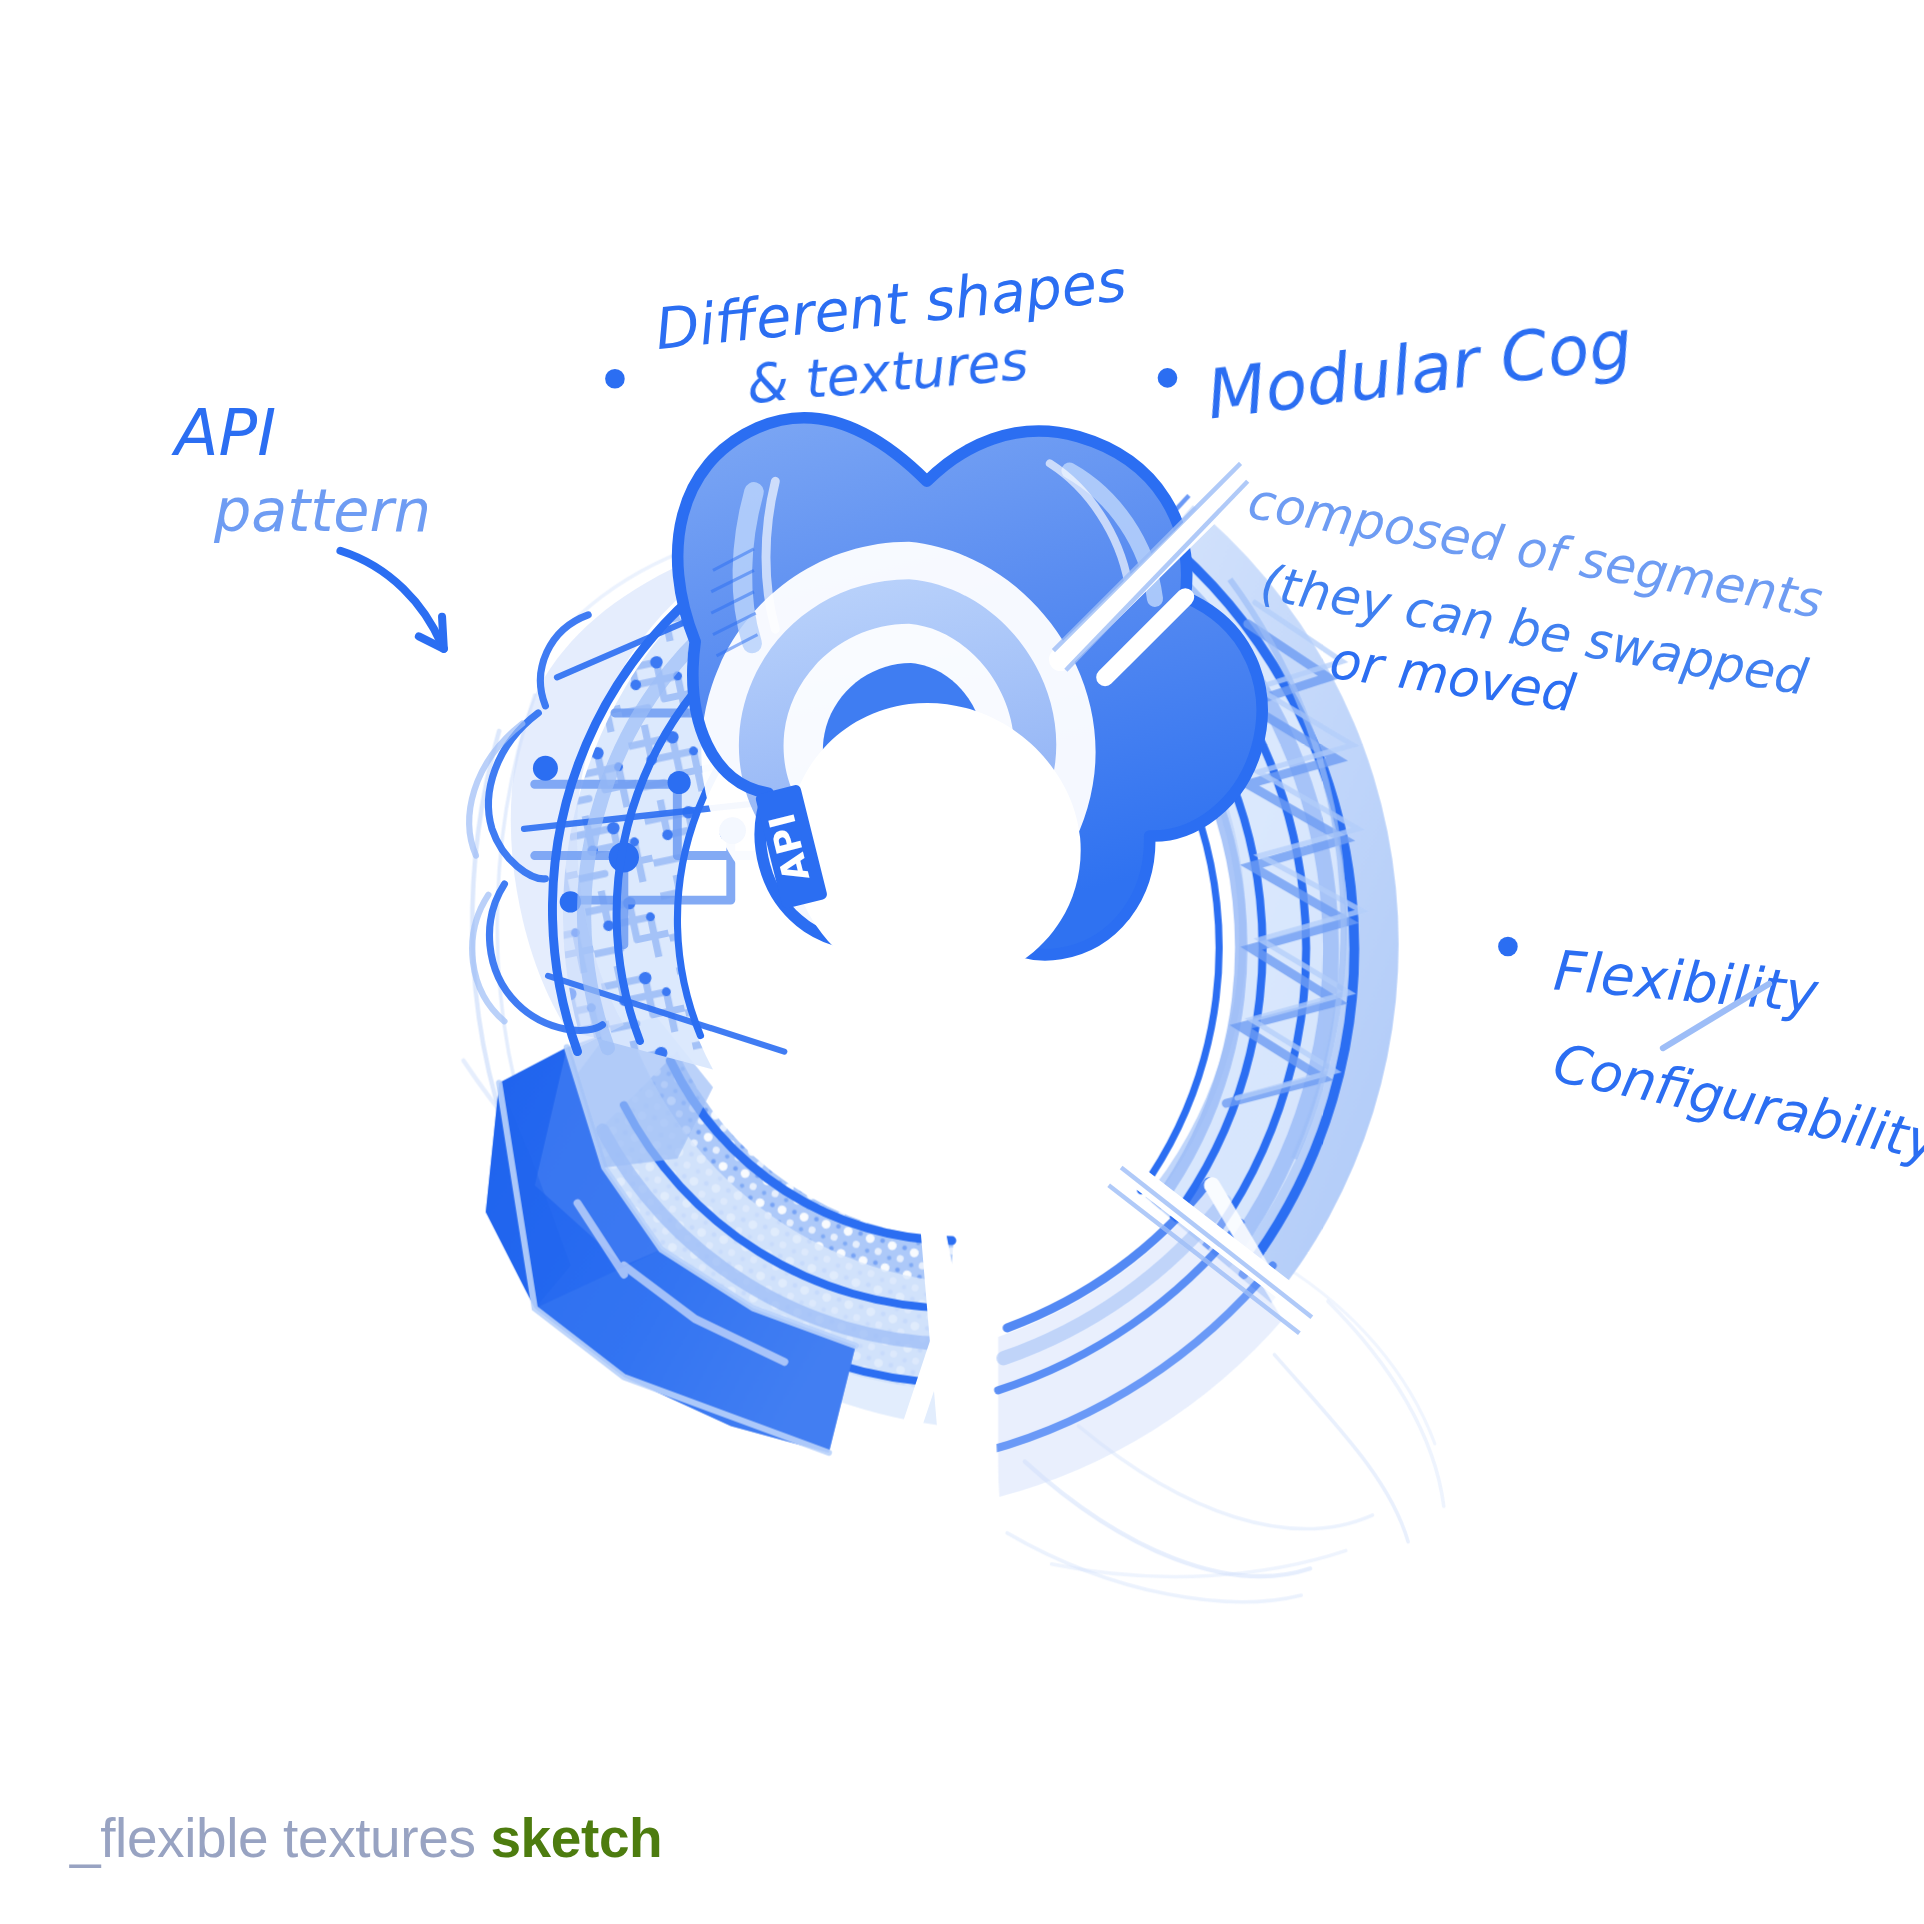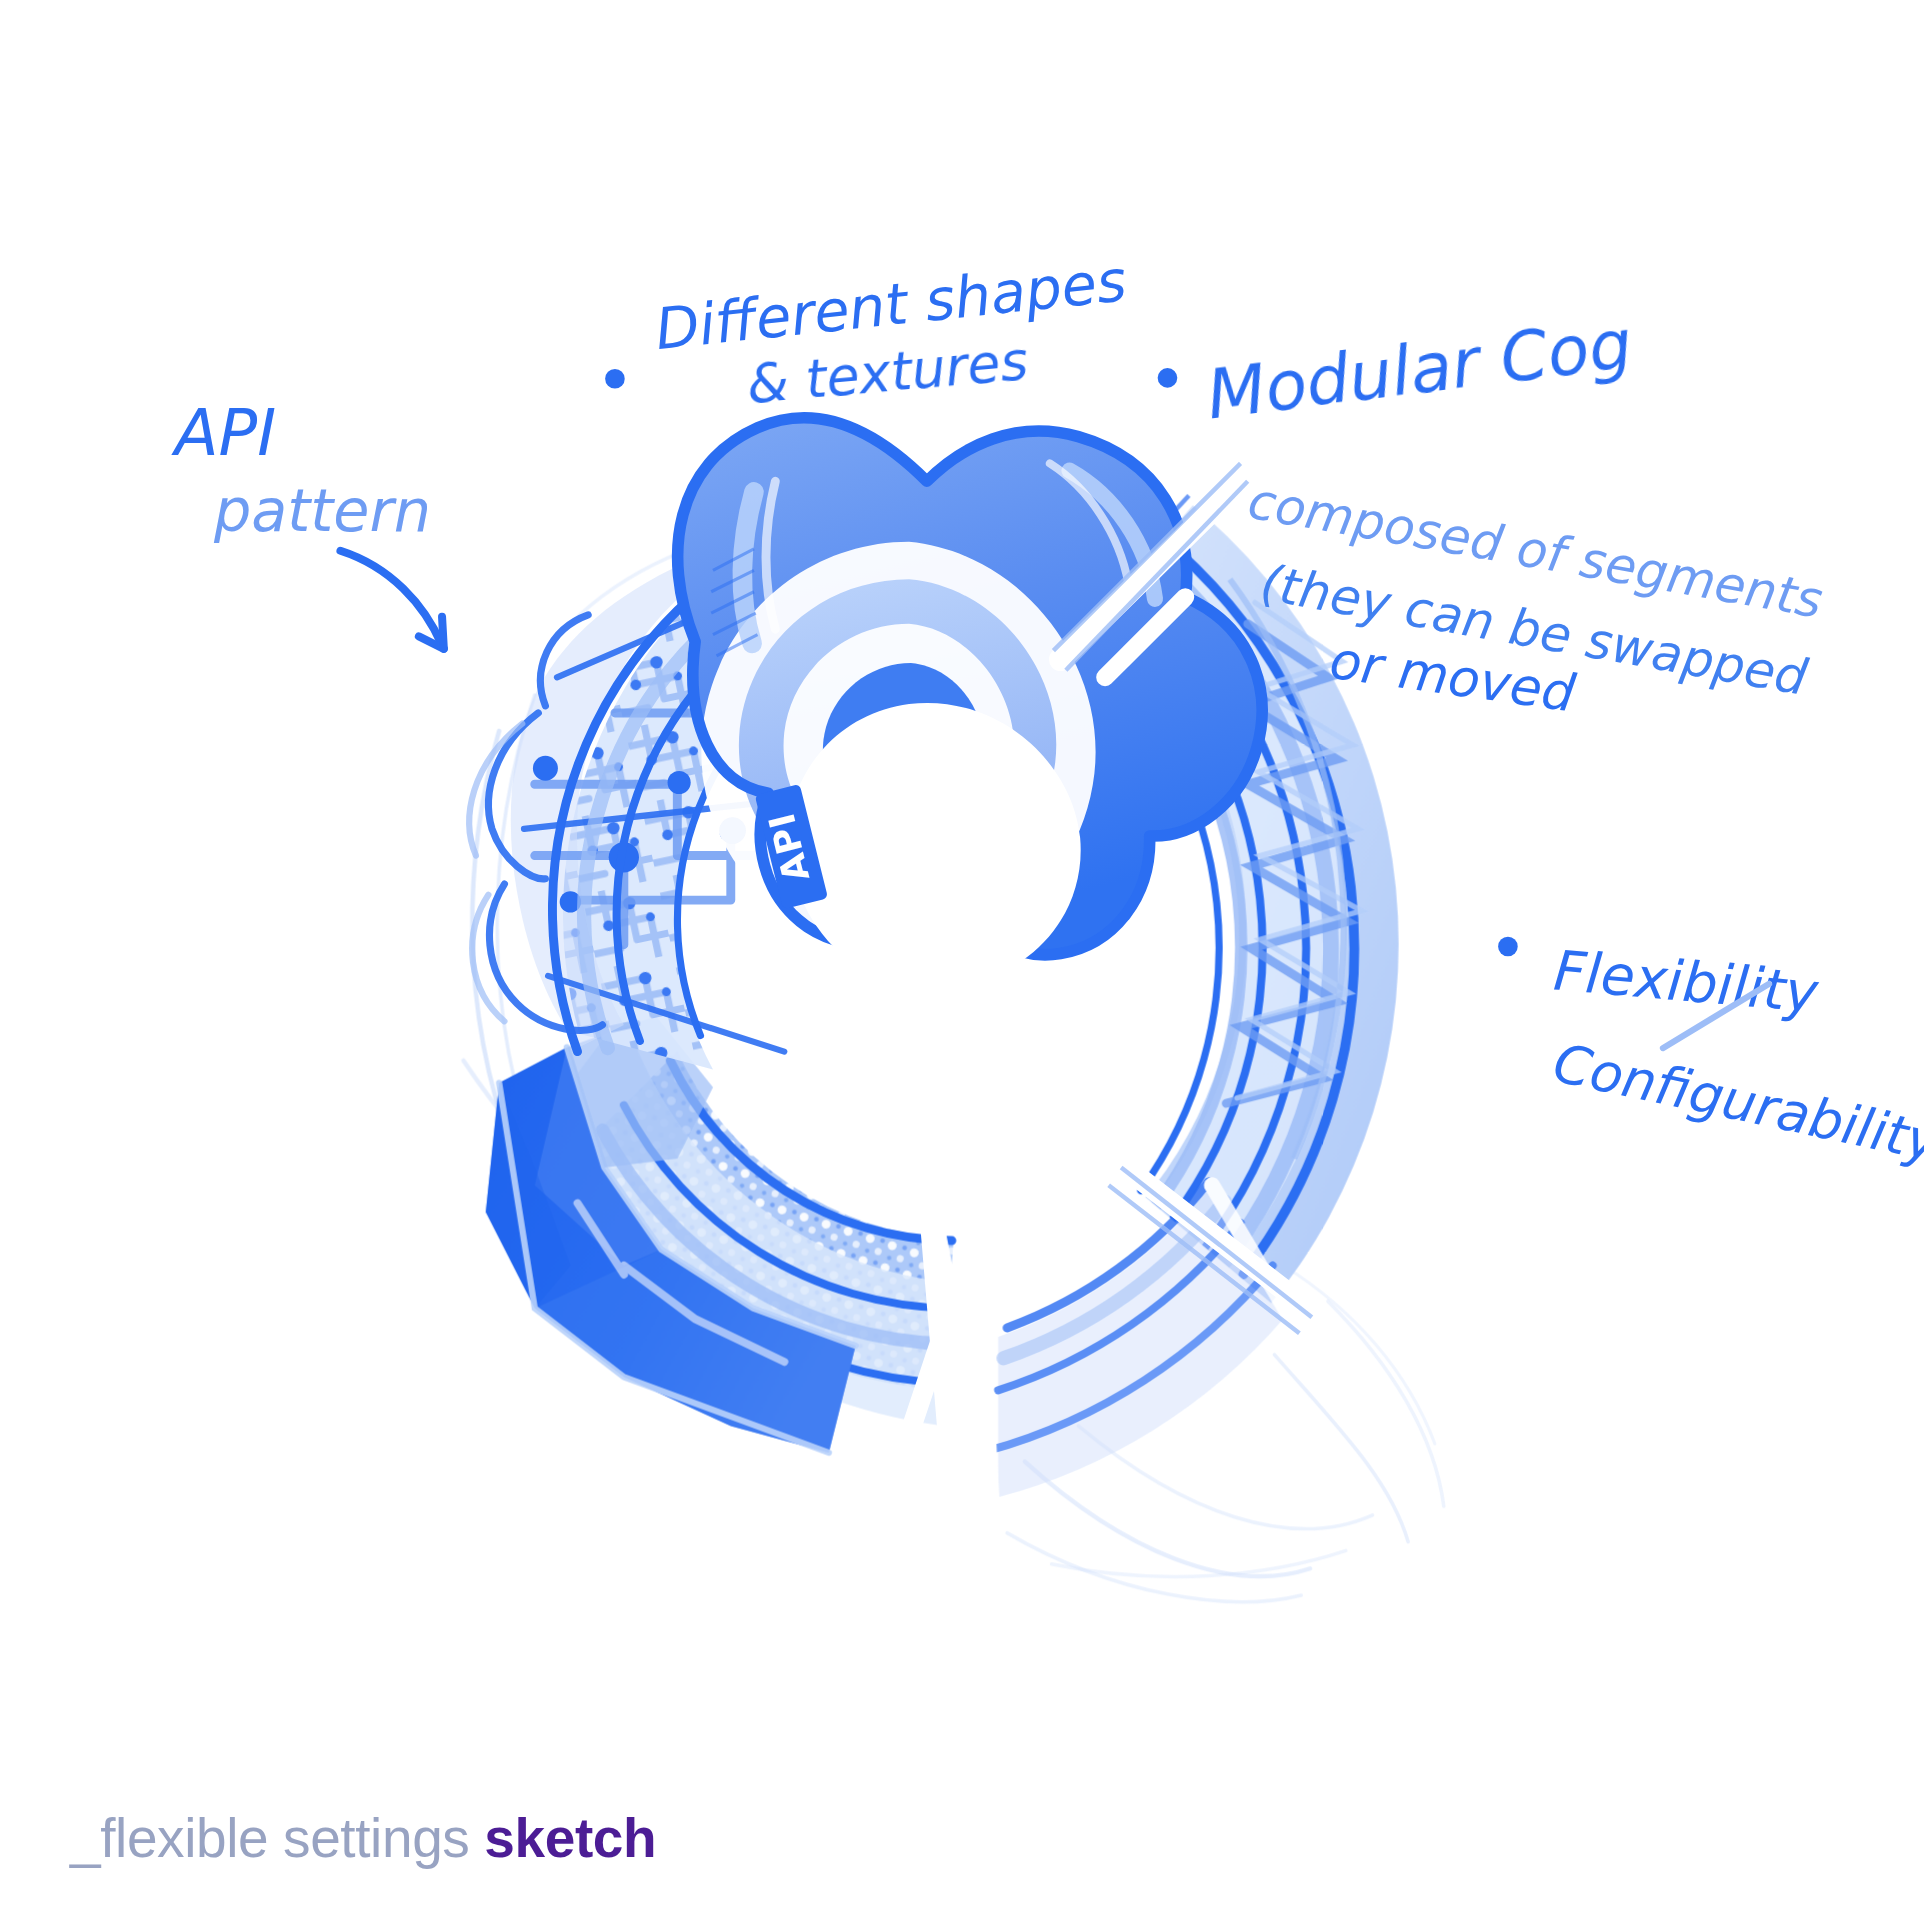--- a/index.html
+++ b/index.html
@@ -43,21 +43,21 @@
     letter-spacing: -0.4px;
     line-height: 1;
     white-space: nowrap;
     user-select: none;
   }
   #caption .cap-light {
     color: #98a3c2;
     font-weight: 400;
   }
   #caption .cap-bold {
-    color: #4c1d95;
+    color: #4d7c0f;
     font-weight: 700;
   }
 
   
   .hand {
     font-family: "DejaVu Sans", sans-serif;
     fill: #2b6ef2;
     font-style: italic;
     font-weight: 400;
   }
@@ -421,17 +421,17 @@
     <g>
       <circle cx="1692" cy="1062" r="11" fill="#2b6ef2"></circle>
       <text class="hand" x="1742" y="1110" font-size="62" transform="rotate(5 1742 1110)">Flexibility</text>
       <text class="hand" x="1740" y="1212" font-size="60" transform="rotate(12 1740 1212)">Configurability</text>
       <path d="M1985 1104 L1866 1176" fill="none" stroke="#9dbdf7" stroke-width="7" stroke-linecap="round"></path>
     </g>
 
   </svg>
 
   <div id="caption">
-    <span class="cap-light">_flexible settings </span><span class="cap-bold">sketch</span>
+    <span class="cap-light">_flexible textures </span><span class="cap-bold">sketch</span>
   </div>
 
 </div>
 
 
 </body></html>

